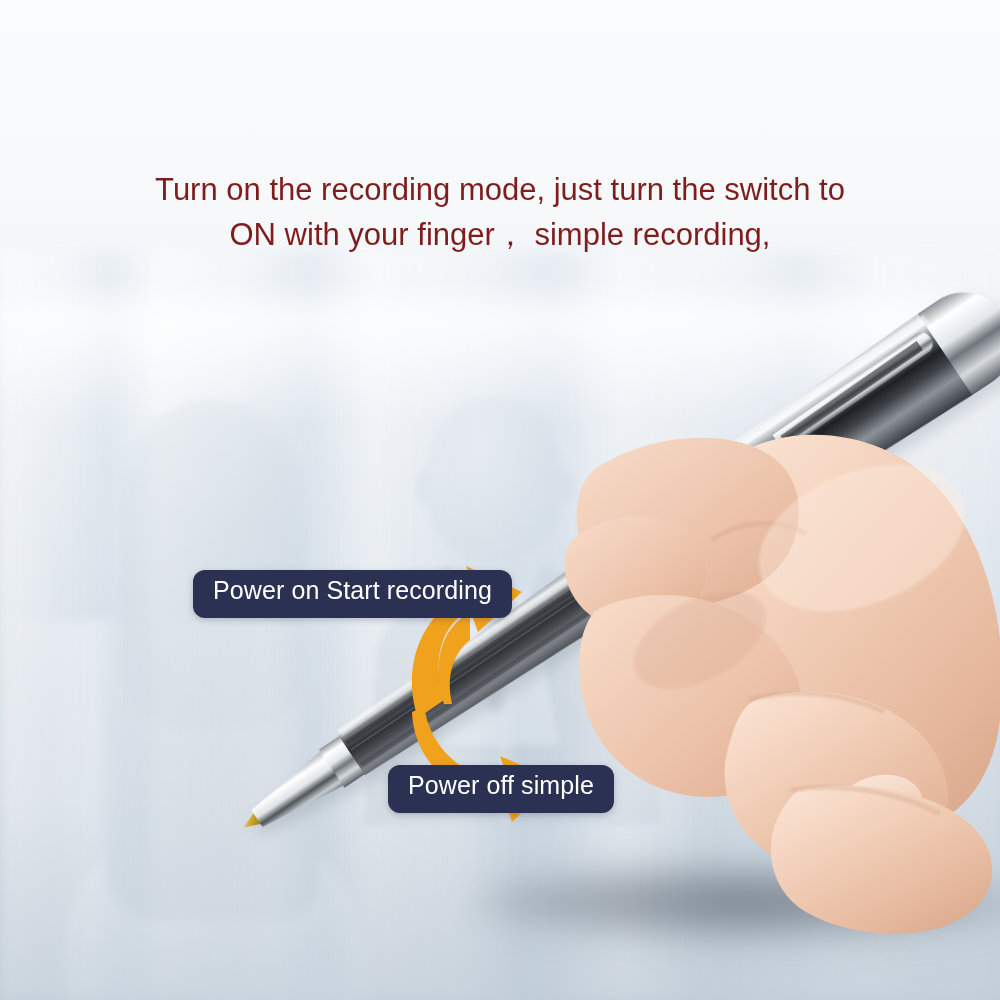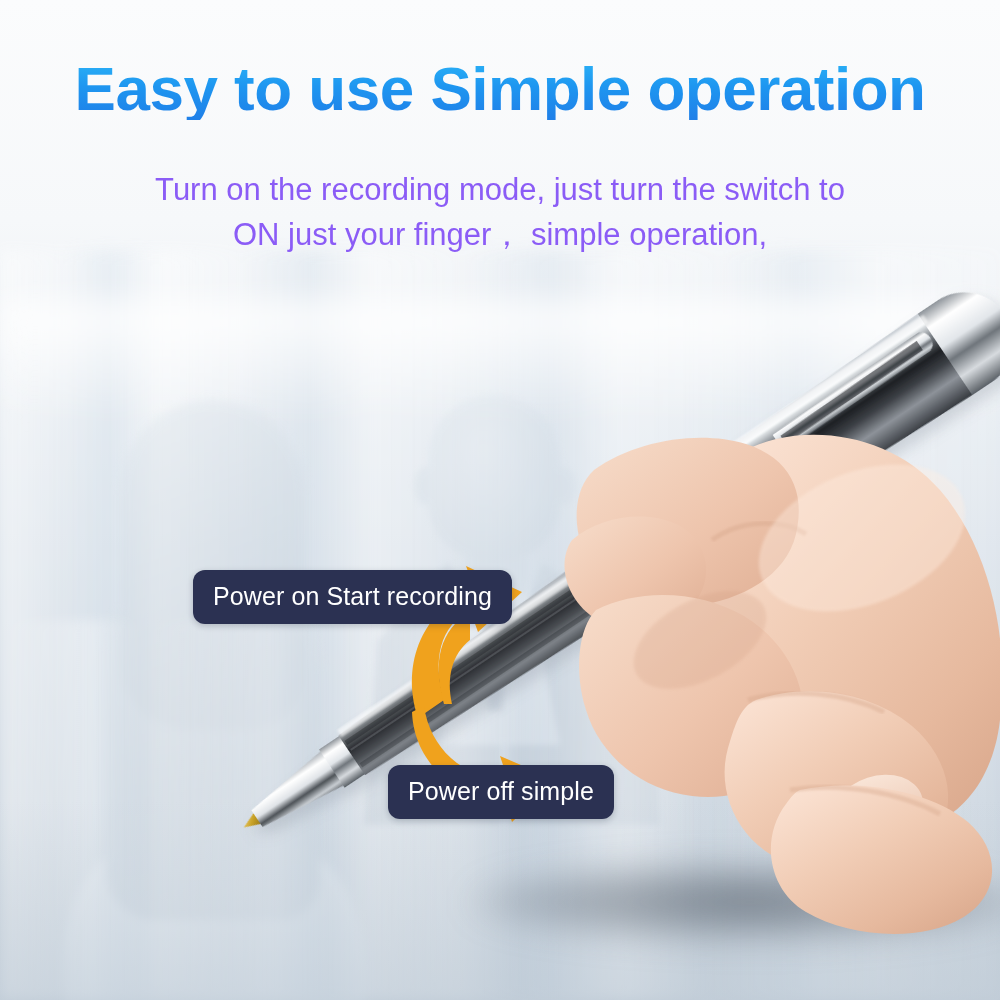--- a/index.html
+++ b/index.html
@@ -187,41 +187,41 @@
     white-space: nowrap;
   }
   .subhead {
     position: absolute;
     left: 90px; top: 168px;
     width: 820px;
     text-align: center;
     font-size: 31px;
     font-weight: 400;
     line-height: 1.45;
-    color: #8b5cf6;
+    color: #7f1d1d;
     font-family: "Liberation Sans", sans-serif;
   }
 
   
   .pen-wrap {
     position: absolute;
     left: 0; top: 0; width: 1000px; height: 1000px;
     pointer-events: none;
   }
 
   
   .callout {
     position: absolute;
     background: #2b3152;
     color: #ffffff;
     border-radius: 12px;
     font-size: 25px;
     font-weight: 400;
     letter-spacing: .1px;
-    padding: 12px 20px 13px 20px;
+    padding: 6px 20px 13px 20px;
     white-space: nowrap;
     font-family: "Liberation Sans", sans-serif;
     box-shadow: 0 2px 6px rgba(20,26,46,0.22);
   }
   #callout-power-on { left: 193px; top: 570px; }
   #callout-power-off { left: 388px; top: 765px; }
 </style>
 </head>
 <body>
 
@@ -438,24 +438,23 @@
                Z" fill="#f0a21d"></path>
 
       <path d="M 444 704
                C 432 662, 440 630, 470 612
                L 470 640
                C 452 654, 446 678, 452 704
                Z" fill="#f0a21d"></path>
     </g>
   </svg>
 
-  <div class="headline">Easy to use Simple operation</div>
 
   <div class="subhead">
     <span>Turn on the recording mode, just turn the switch to</span><br>
-    <span>ON just your finger，  simple operation,</span>
+    <span>ON with your finger，  simple recording,</span>
   </div>
 
   <div class="callout" id="callout-power-on">Power on Start recording</div>
 
   <div class="callout" id="callout-power-off">Power off simple</div>
 
 </div>
 
 </body></html>

